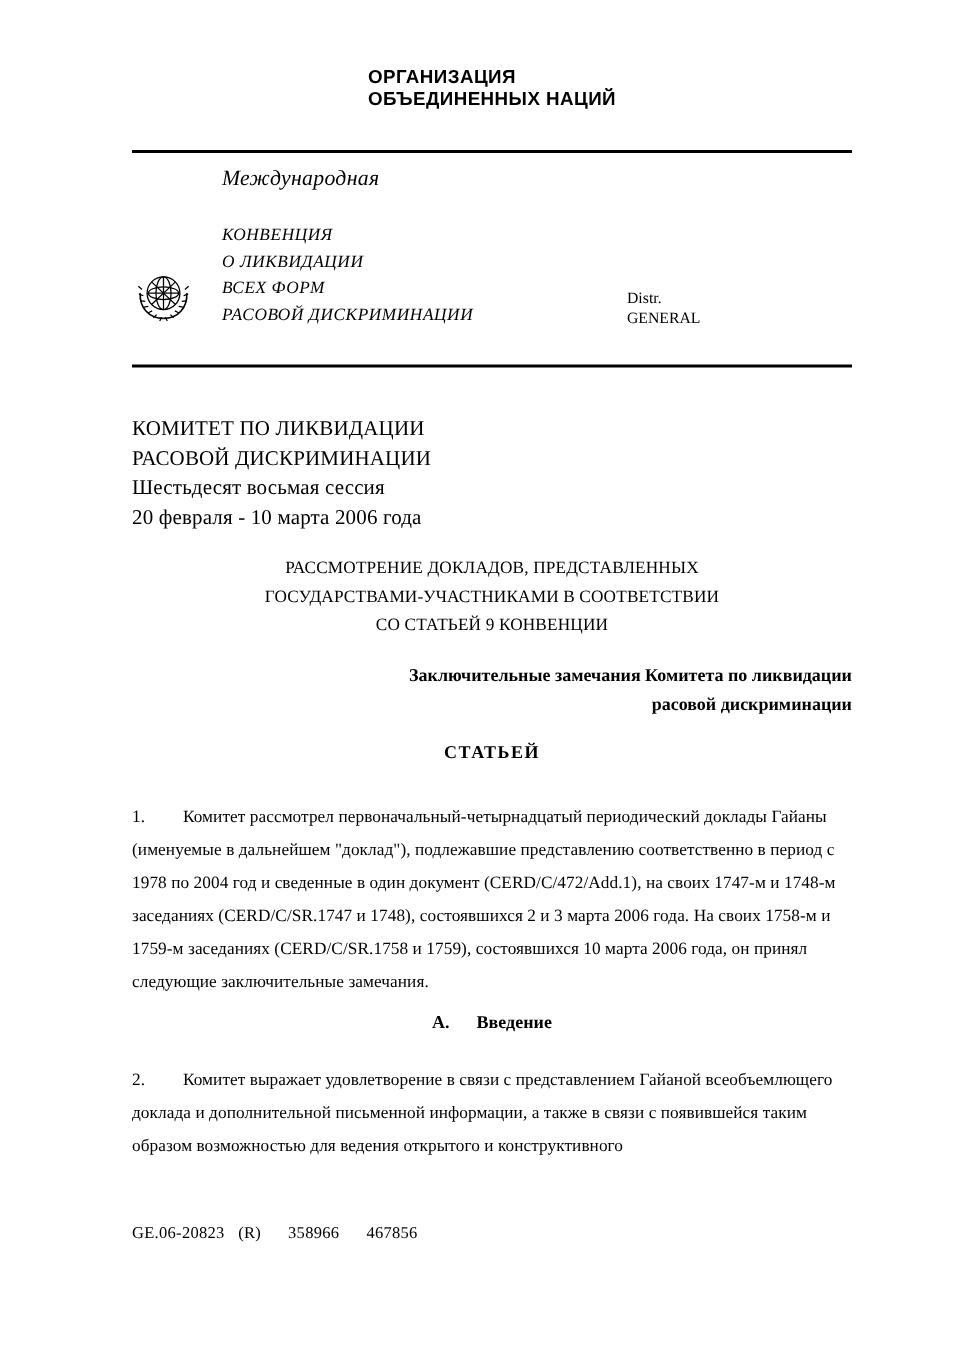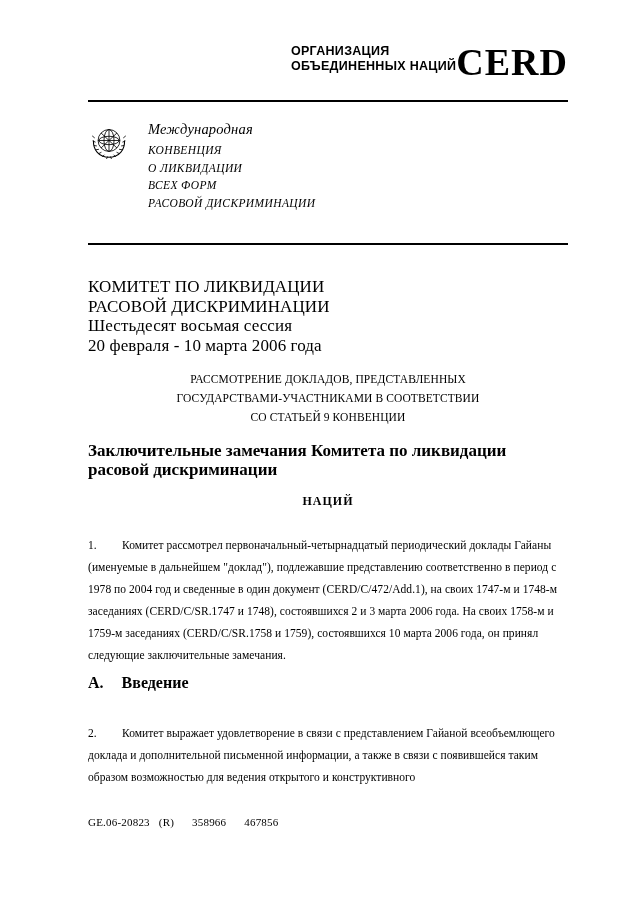--- a/index.html
+++ b/index.html
@@ -21,21 +21,21 @@
   }
 
   
   .masthead {
     position: absolute;
     left: 88px;
     top: 44px;
     right: 72px;
     display: flex;
     align-items: flex-start;
-    justify-content: flex-end;
+    justify-content: center;
   }
   .org-name {
     font-family: "Liberation Sans", "DejaVu Sans", sans-serif;
     font-weight: bold;
     font-size: 12.5px;
     line-height: 15px;
     letter-spacing: 0.3px;
     white-space: pre-line;
   }
   .cerd-mark {
@@ -53,24 +53,24 @@
     border-top: 2px solid #000;
     height: 0;
   }
   .rule-top { top: 100px; }
   .rule-bottom { top: 243px; }
 
   
   .conv-block {
     position: absolute;
     left: 88px;
-    top: 120px;
+    top: 110px;
     right: 72px;
     display: flex;
-    align-items: flex-start;
+    align-items: flex-end;
   }
   .un-emblem {
     width: 42px;
     height: 42px;
     flex: 0 0 42px;
     margin-top: 2px;
   }
   .conv-text {
     margin-left: 18px;
     font-style: italic;
@@ -80,40 +80,40 @@
   .conv-line-1 {
     font-size: 14.5px;
     line-height: 19px;
     letter-spacing: 0.2px;
   }
   .conv-line-rest {
     font-size: 11.5px;
     line-height: 17.5px;
     letter-spacing: 0.4px;
     white-space: pre-line;
-    margin-top: 3px;
+    margin-top: 20px;
   }
 
   .distr-block {
     font-family: "Liberation Serif", "DejaVu Serif", serif;
     font-size: 10.5px;
     line-height: 13px;
     margin-left: auto;
     padding-top: 2px;
     width: 150px;
   }
   .distr-group { margin-bottom: 11px; white-space: pre-line; }
   .distr-group:last-child { margin-bottom: 0; }
 
   
   .committee {
     position: absolute;
     left: 88px;
     top: 277px;
-    font-size: 17px;
+    font-size: 14px;
     line-height: 19.5px;
     white-space: pre-line;
     letter-spacing: 0.1px;
   }
 
   
   .main-title {
     position: absolute;
     left: 88px;
     right: 72px;
@@ -122,23 +122,23 @@
     font-size: 11.5px;
     line-height: 19px;
     white-space: pre-line;
     letter-spacing: 0.1px;
   }
   .sub-title {
     position: absolute;
     left: 88px;
     right: 72px;
     top: 441px;
-    text-align: left;
-    font-weight: bold;
-    font-size: 17px;
+    text-align: right;
+    font-weight: bold;
+    font-size: 12px;
     line-height: 19px;
     white-space: pre-line;
   }
   .country-title {
     position: absolute;
     left: 88px;
     right: 72px;
     top: 494px;
     text-align: center;
     font-weight: bold;
@@ -154,29 +154,30 @@
     font-size: 11.5px;
     line-height: 22px;
     text-align: left;
     letter-spacing: 0.05px;
   }
   .para .num {
     display: inline-block;
     width: 34px;
   }
   .para-1 { top: 534px; }
-  .para-2 { top: 709px; margin-top: 13px; }
+  .para-2 { top: 709px; }
 
   .section-heading {
     position: absolute;
     left: 88px;
     right: 72px;
     top: 674px;
-    font-weight: bold;
-    font-size: 16px;
+    text-align: center;
+    font-weight: bold;
+    font-size: 12px;
   }
   .section-heading .letter {
     display: inline-block;
     margin-right: 18px;
   }
 
   
   .footer {
     position: absolute;
     left: 88px;
@@ -187,21 +188,20 @@
   .footer .sp { display: inline-block; width: 9px; }
 </style>
 </head>
 <body>
 
 <div class="page">
 
   <div class="masthead">
     <div class="org-name">ОРГАНИЗАЦИЯ
 ОБЪЕДИНЕННЫХ НАЦИЙ</div>
-    <div class="cerd-mark">CERD</div>
   </div>
 
   <div class="rule rule-top"></div>
 
   <div class="conv-block">
 
     <span class="un-emblem">
       <svg viewBox="0 0 100 100" width="42" height="42" aria-hidden="true">
         <g stroke="#000" fill="none" stroke-width="2">
           <circle cx="50" cy="44" r="26"></circle>
@@ -225,39 +225,41 @@
 
     <div class="conv-text">
       <div class="conv-line-1">Международная</div>
       <div class="conv-line-rest">КОНВЕНЦИЯ
 О ЛИКВИДАЦИИ
 ВСЕХ ФОРМ
 РАСОВОЙ ДИСКРИМИНАЦИИ</div>
     </div>
 
     <div class="distr-block">
+      <div class="distr-group">Distr.
+GENERAL</div>
     </div>
 
   </div>
 
   <div class="rule rule-bottom"></div>
 
   <div class="committee">КОМИТЕТ ПО ЛИКВИДАЦИИ
 РАСОВОЙ ДИСКРИМИНАЦИИ
 Шестьдесят восьмая сессия
 20 февраля - 10 марта 2006 года</div>
 
   <div class="main-title">РАССМОТРЕНИЕ ДОКЛАДОВ, ПРЕДСТАВЛЕННЫХ
 ГОСУДАРСТВАМИ-УЧАСТНИКАМИ В СООТВЕТСТВИИ
 СО СТАТЬЕЙ 9 КОНВЕНЦИИ</div>
 
   <div class="sub-title">Заключительные замечания Комитета по ликвидации
 расовой дискриминации</div>
 
-  <div class="country-title">НАЦИЙ</div>
+  <div class="country-title">СТАТЬЕЙ</div>
 
   <div class="para para-1">
     <span class="num">1.</span><span>Комитет рассмотрел первоначальный-четырнадцатый периодический доклады Гайаны (именуемые в дальнейшем "доклад"), подлежавшие представлению соответственно в период с 1978 по 2004 год и сведенные в один документ (CERD/C/472/Add.1), на своих 1747-м и 1748-м заседаниях (CERD/C/SR.1747 и 1748), состоявшихся 2 и 3 марта 2006 года.  На своих 1758-м и 1759-м заседаниях (CERD/C/SR.1758 и 1759), состоявшихся 10 марта 2006 года, он принял следующие заключительные замечания.</span>
   </div>
 
   <div class="section-heading">
     <span class="letter">А.</span><span>Введение</span>
   </div>
 
   <div class="para para-2">

